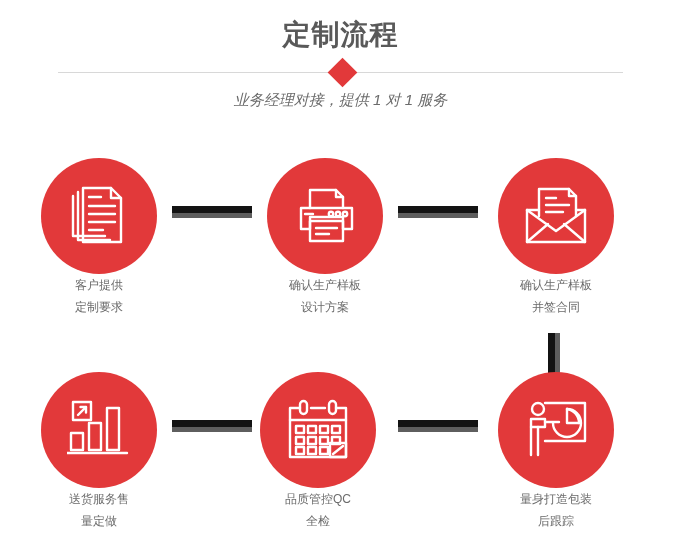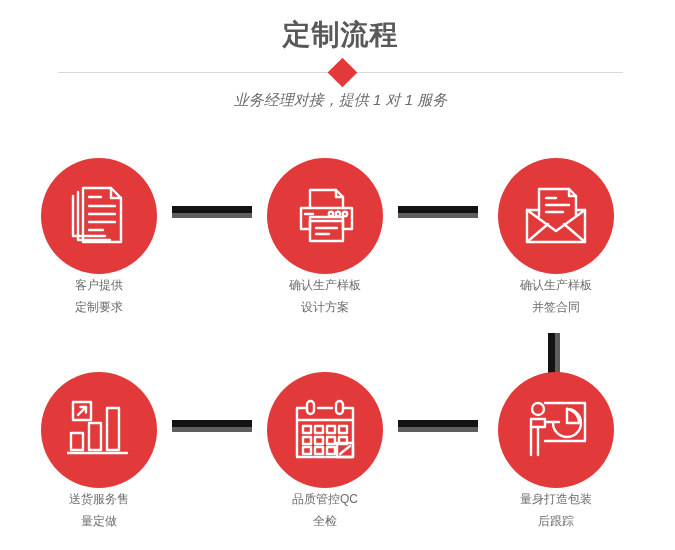--- a/index.html
+++ b/index.html
@@ -226,21 +226,21 @@
   </div>
   <div class="step-label">送货服务售
 量定做</div>
 </div>
 
 <div class="conn-h" style="left:172px; top:420px;">
   <div class="bar-main"></div>
   <div class="bar-shadow"></div>
 </div>
 
-<div class="step" style="left:235px; top:372px;">
+<div class="step" style="left:228px; top:372px;">
   <div class="circle">
     <svg width="64" height="62" viewBox="0 0 64 62">
       <g fill="none" stroke="#ffffff" stroke-width="2.4" stroke-linejoin="round" stroke-linecap="round">
         <rect x="14" y="2" width="7" height="13" rx="3.5"></rect>
         <rect x="43" y="2" width="7" height="13" rx="3.5"></rect>
         <line x1="25" y1="9" x2="39" y2="9"></line>
         <path d="M14 9 L4 9 L4 58 L60 58 L60 9 L50 9"></path>
         <line x1="4" y1="21" x2="60" y2="21"></line>
         <rect x="10" y="27" width="8" height="7"></rect>
         <rect x="22" y="27" width="8" height="7"></rect>

